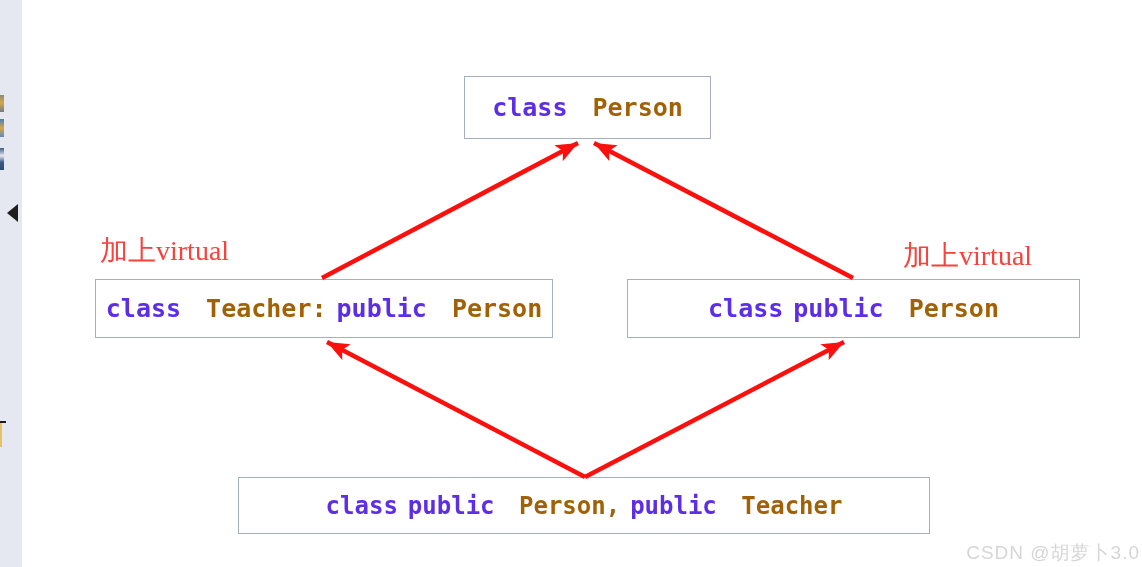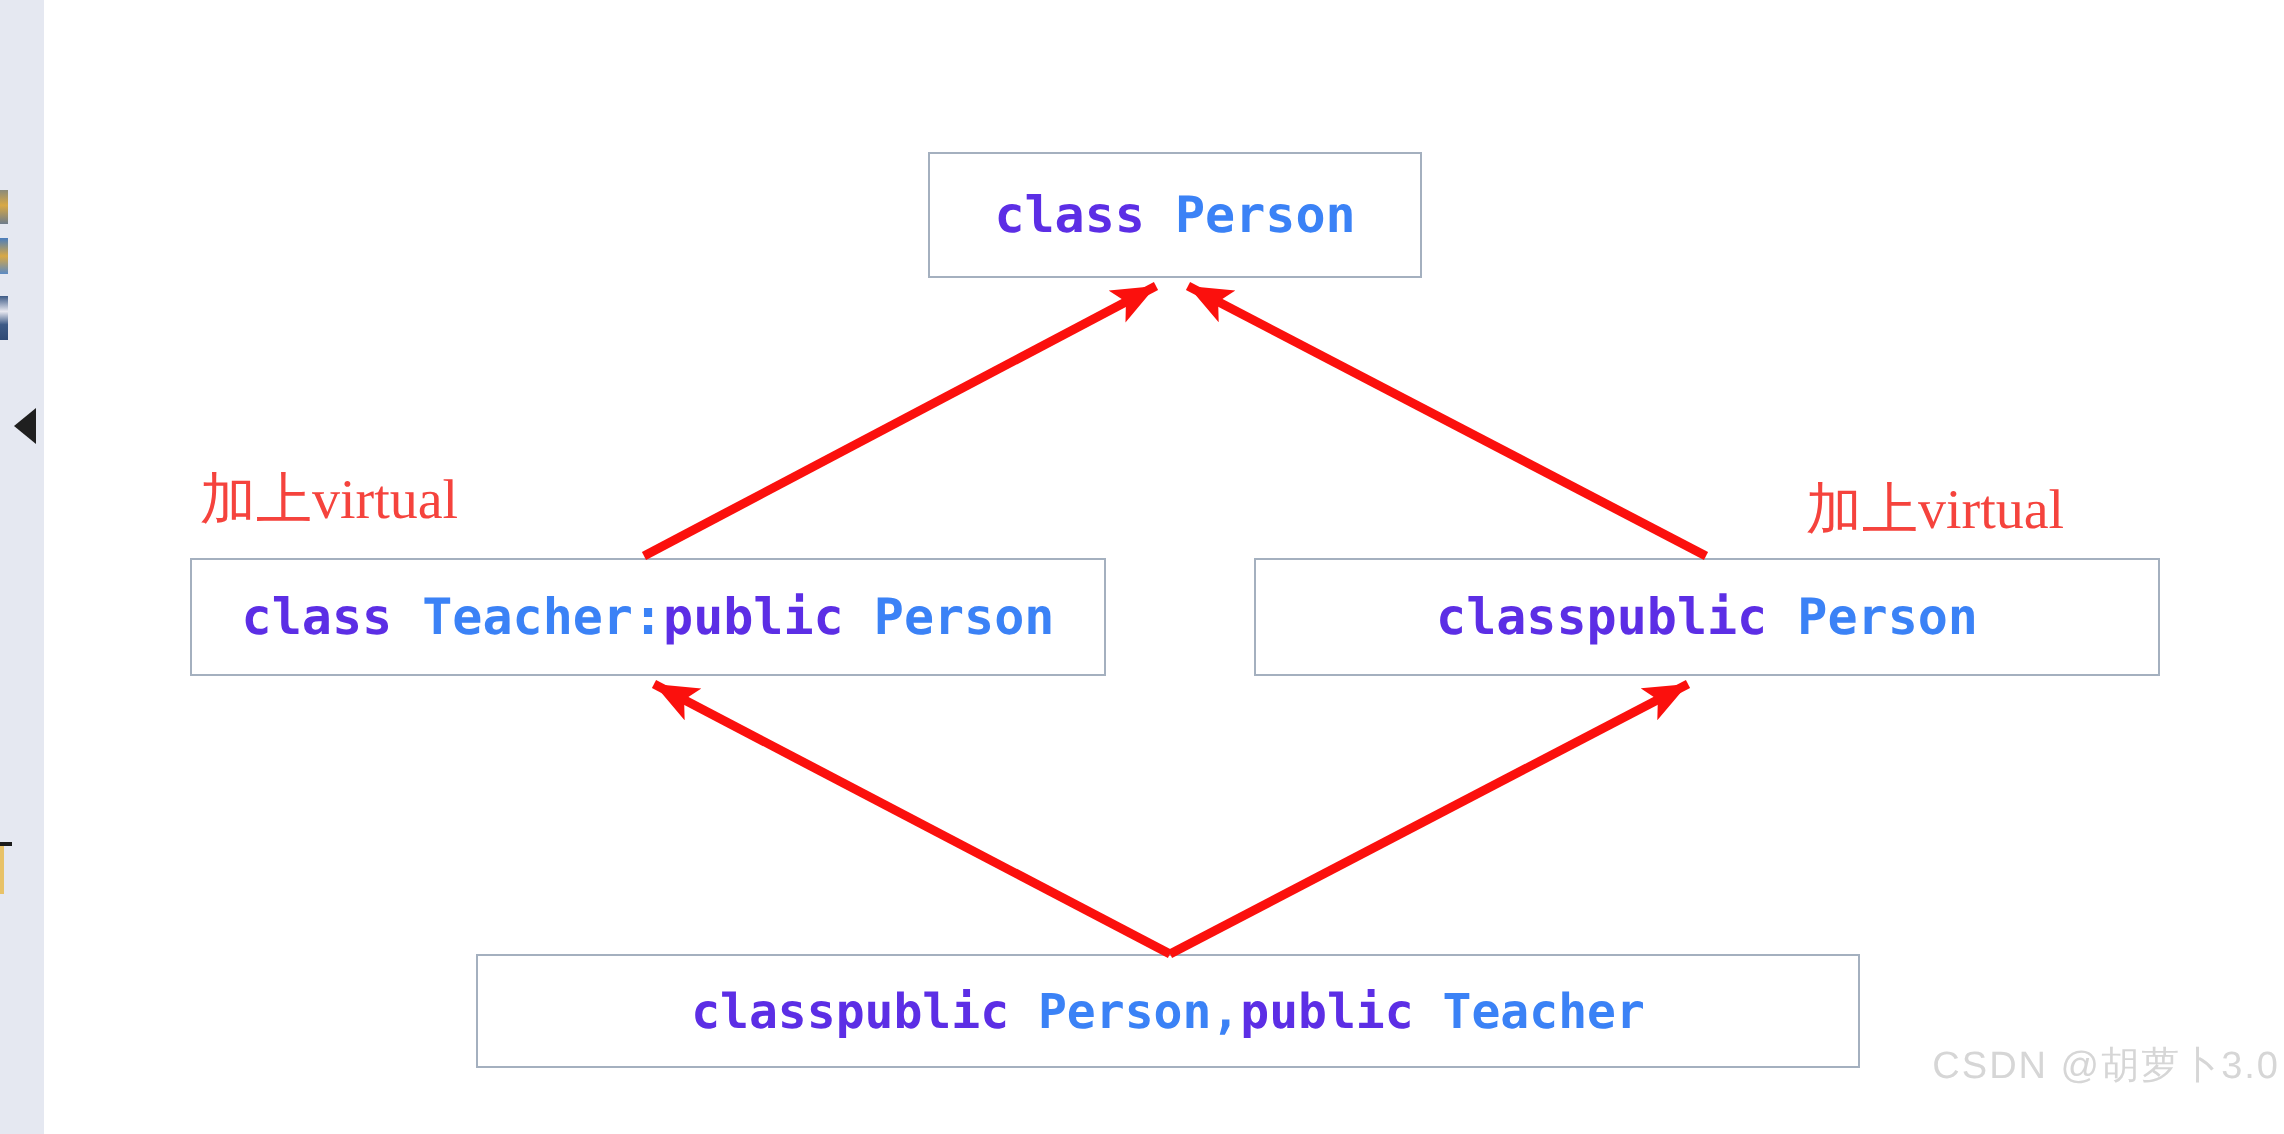--- a/index.html
+++ b/index.html
@@ -18,42 +18,42 @@
   .collapse-tri{
     position:absolute;left:7px;top:204px;width:0;height:0;cursor:pointer;
     border-top:9px solid transparent;border-bottom:9px solid transparent;
     border-right:11px solid #1f1f1f;
   }
   
   .node{
     position:absolute;background:#ffffff;border:1px solid #a4b0bf;
     display:flex;align-items:center;justify-content:center;
     font-family:"DejaVu Sans Mono","Liberation Mono",monospace;
-    font-weight:bold;white-space:pre;box-sizing:border-box;z-index:2;
+    font-weight:bold;white-space:pre;box-sizing:border-box;z-index:2;gap:10px;
   }
   .node span{white-space:pre;}
   .kw{color:#5c2ee5;}
-  .pl{color:#3b82f6;}
+  .pl{color:#a16207;}
   #node-person{left:464px;top:76px;width:247px;height:63px;font-size:25px;}
   #node-student{left:95px;top:279px;width:458px;height:59px;font-size:25px;}
   #node-teacher{left:627px;top:279px;width:453px;height:59px;font-size:25px;}
   #node-assistant{left:238px;top:477px;width:692px;height:57px;font-size:24px;}
   
   #arrows{position:absolute;left:0;top:0;z-index:5;pointer-events:none;}
   #arrows line{stroke:#fb100d;stroke-width:4.5;}
   
   .annotation{
     position:absolute;color:#f5433d;font-size:28px;line-height:1.1;
     font-family:Liberation Serif, serif;z-index:3;
   }
   #anno-left{left:100px;top:236px;}
   #anno-right{left:903px;top:241px;}
   
   .watermark{
-    position:absolute;right:2px;top:520px;color:#d6d6d6;font-size:19px;
+    position:absolute;right:2px;top:540px;color:#d6d6d6;font-size:19px;
     font-family:"Liberation Sans",sans-serif;z-index:3;letter-spacing:1px;
   }
 </style>
 </head>
 <body>
 
 <div id="canvas">
 
   <div class="left-strip">
     <div class="frag frag1"></div>

